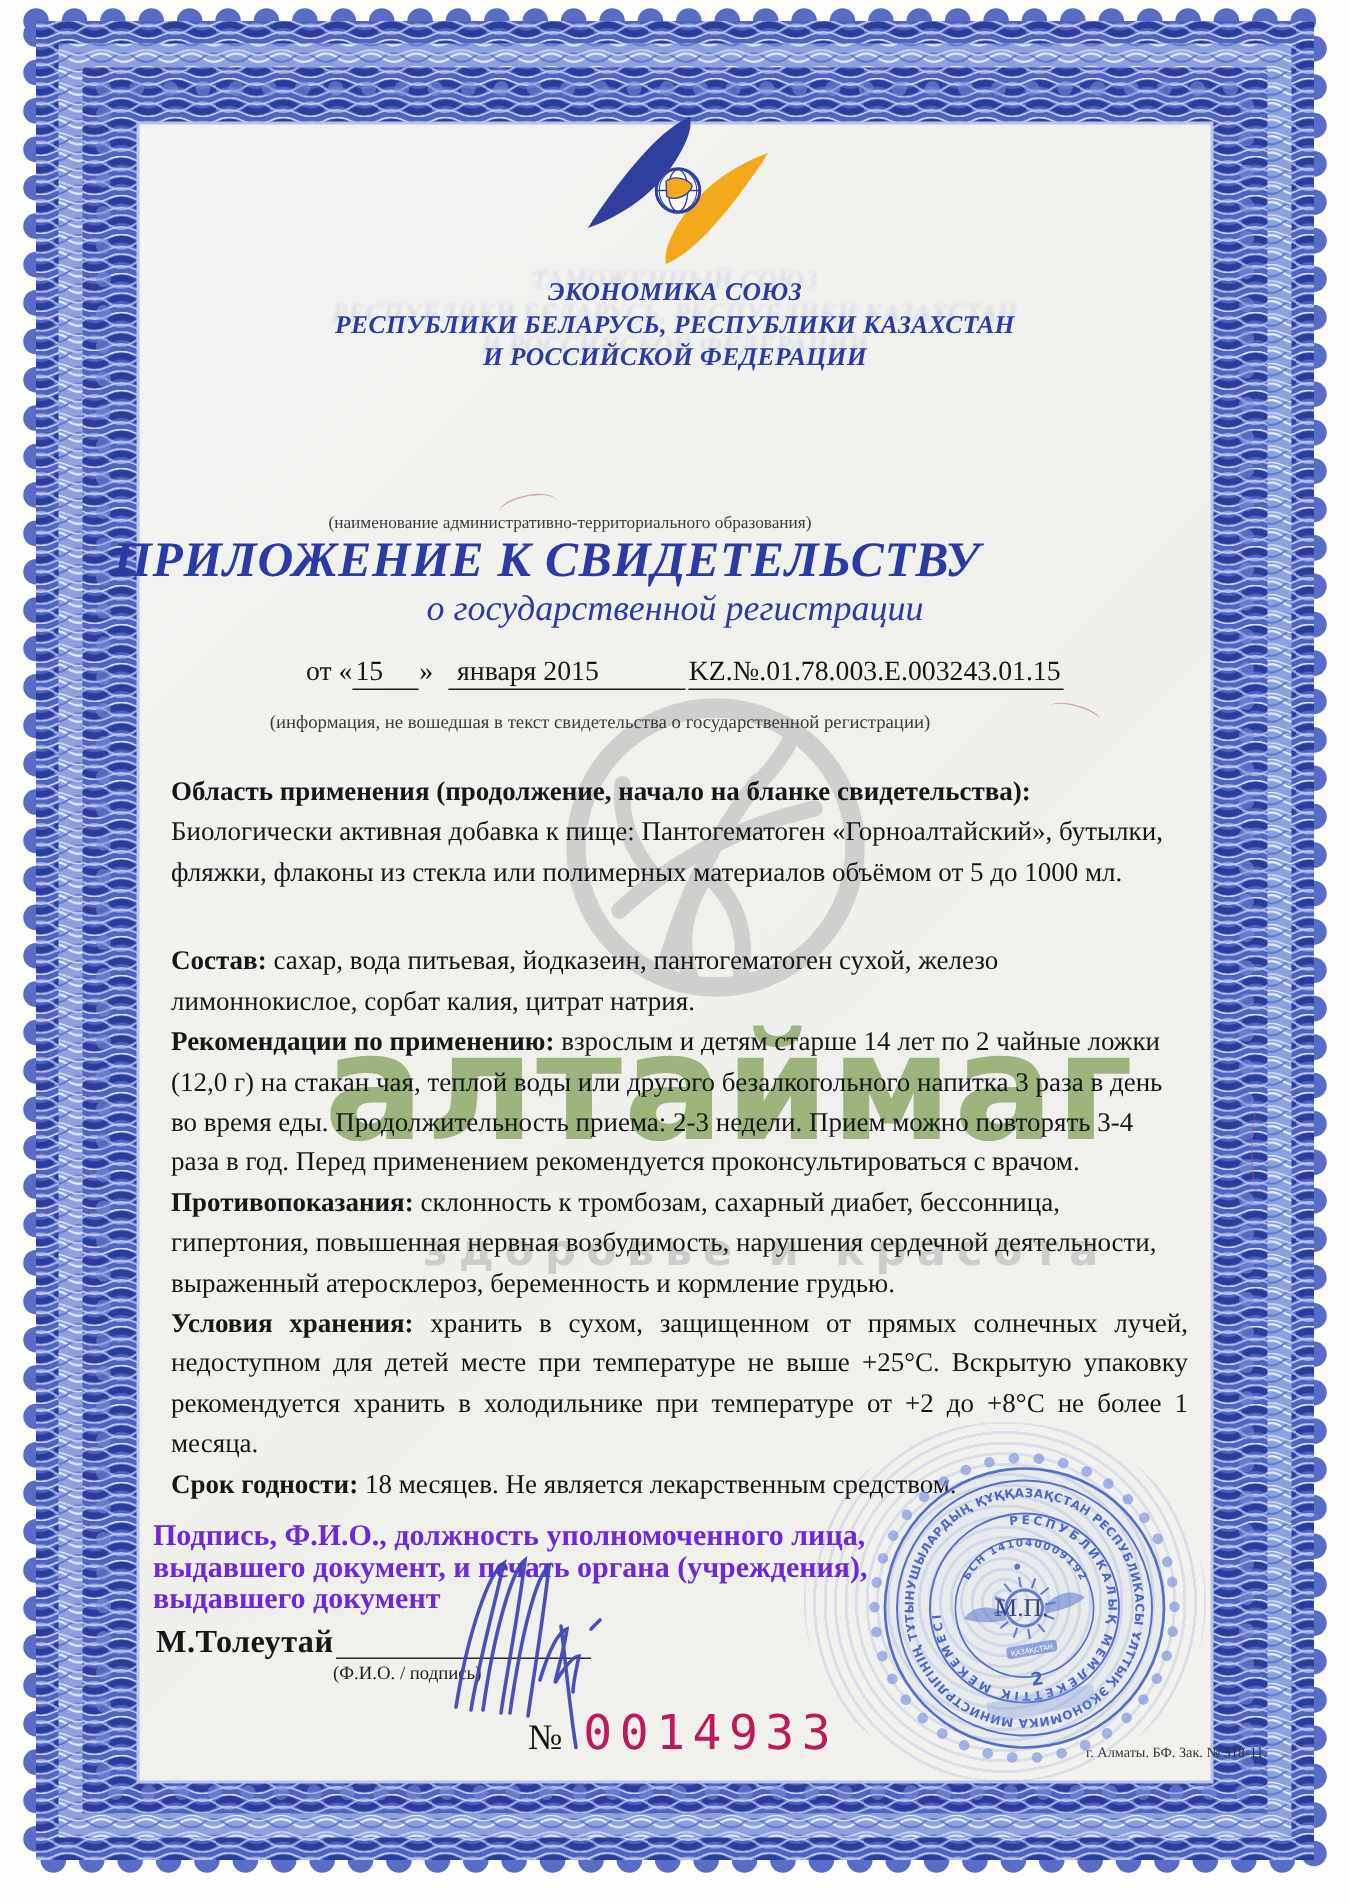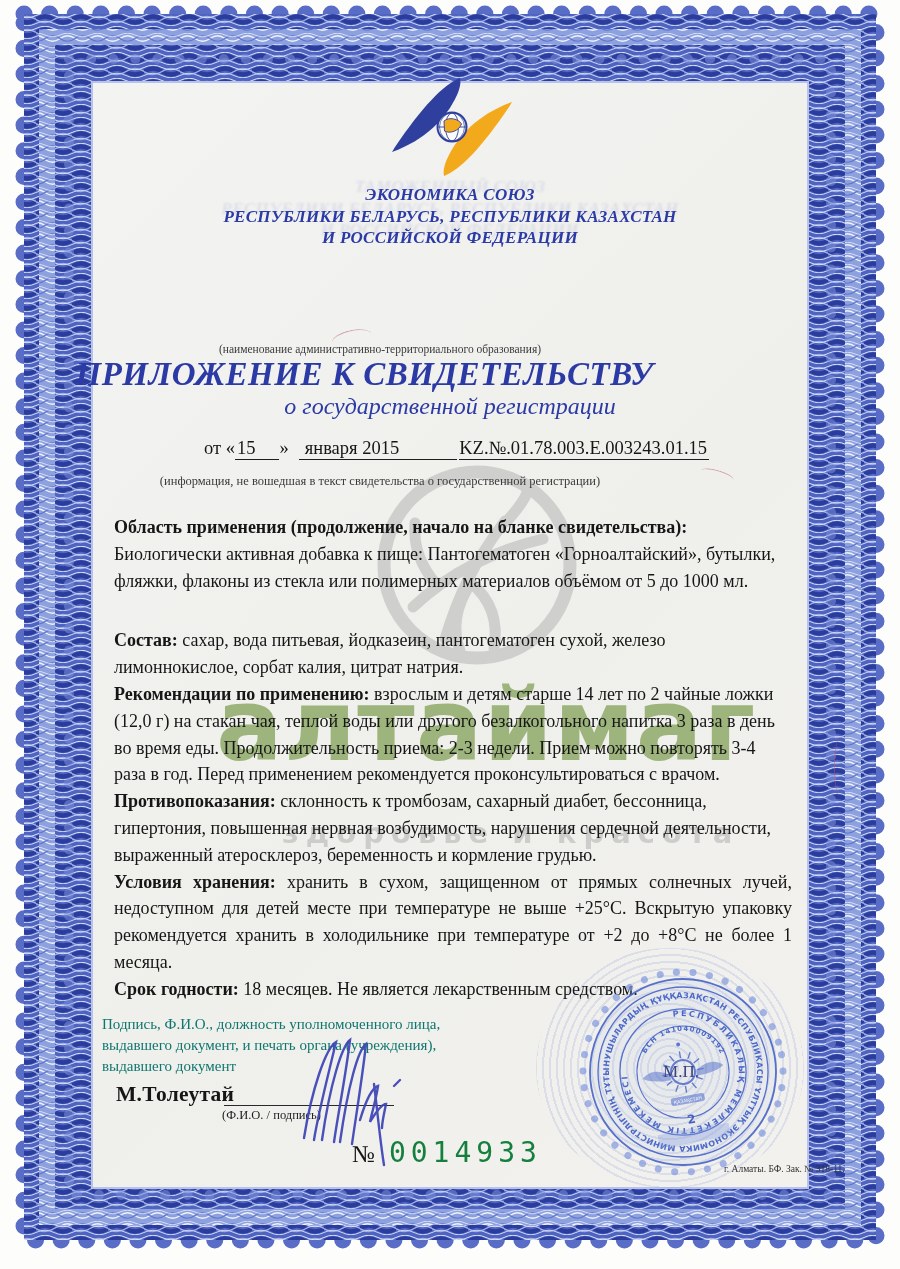--- a/index.html
+++ b/index.html
@@ -16,21 +16,21 @@
   .over{position:absolute;inset:0;z-index:3;pointer-events:none;}
   
   .logo{position:absolute;left:386px;top:76px;}
   .ghost-header{position:absolute;left:0;top:176px;width:900px;text-align:center;
       font-weight:bold;font-style:italic;font-size:17px;line-height:21.5px;color:#2a3aa2;
       opacity:.10;filter:blur(1px);letter-spacing:.4px;}
   .org-block{position:absolute;left:0;top:184px;width:900px;text-align:center;
       font-weight:bold;font-style:italic;font-size:17px;line-height:21.5px;color:#2b3aa5;letter-spacing:.3px;}
   .small-caption{position:absolute;left:0;width:760px;text-align:center;color:#3b3b3b;}
   .cap-name{top:343px;font-size:11.5px;}
-  .cap-info{top:474px;font-size:12.5px;}
+  .cap-info{top:474px;font-size:12.5px;margin-left:20px;}
   .doc-title{position:absolute;left:0;top:356px;width:729px;text-align:center;
       font-weight:bold;font-style:italic;font-size:33px;color:#2b3aa5;letter-spacing:.5px;}
   .doc-subtitle{position:absolute;left:0;top:393px;width:900px;text-align:center;
       font-weight:normal;font-style:italic;font-size:24px;color:#2b3aa5;}
   
   .dateline{position:absolute;left:204px;top:438px;font-size:18.5px;white-space:nowrap;}
   .ul{border-bottom:1.4px solid #1d1d1d;}
   .ul-day{padding:0 24px 1px 2px;}
   .ul-my{margin-left:10px;padding:0 58px 1px 6px;}
   .ul-num{margin-left:2px;padding:0 2px 1px 0;}
@@ -42,29 +42,29 @@
   .body-text p.j{text-align:justify;}
   
   .wm-antler{position:absolute;left:370px;top:458px;}
   .wm-brand{position:absolute;left:216px;top:668px;font-family:"DejaVu Sans",sans-serif;
       font-weight:700;font-size:99px;letter-spacing:1px;color:#4d7c0f;opacity:.5;}
   .wm-tagline{position:absolute;left:282px;top:816px;font-family:"DejaVu Sans",sans-serif;
       font-weight:700;font-size:29px;letter-spacing:7px;color:#ababab;opacity:.5;}
   .rosette{position:absolute;left:536px;top:948px;width:268px;height:240px;border-radius:50%;opacity:.45;
       background:repeating-radial-gradient(circle at 50% 50%,rgba(128,150,214,.45) 0 2px,rgba(255,255,255,0) 2px 7px);}
   
-  .sign-caption{position:absolute;left:102px;top:1014px;font-size:15px;line-height:21px;color:#0f766e;}
-  .signer{position:absolute;left:104px;top:1082px;font-size:21.5px;font-weight:bold;letter-spacing:.3px;margin-left:12px;}
+  .sign-caption{position:absolute;left:102px;top:1014px;font-size:20px;line-height:21px;color:#6d28d9;font-weight:bold;}
+  .signer{position:absolute;left:104px;top:1082px;font-size:21.5px;font-weight:bold;letter-spacing:.3px;}
   .sign-rule{position:absolute;left:224px;top:1105px;width:170px;border-bottom:1.4px solid #2a2a2a;}
   .sign-sub{position:absolute;left:222px;top:1108px;font-size:12.5px;color:#222;}
   .signature-svg{position:absolute;left:282px;top:1022px;z-index:4;}
   .form-no{position:absolute;left:352px;top:1136px;white-space:nowrap;}
   .form-no .nosign{font-size:24px;}
-  .form-no .digits{font-family:"DejaVu Sans Mono",monospace;font-size:28px;letter-spacing:5px;
-      font-weight:500;margin-left:14px;color:#15803d;}
+  .form-no .digits{font-family:"DejaVu Sans Mono",monospace;font-size:32px;letter-spacing:5px;
+      font-weight:500;margin-left:14px;color:#be185d;}
   .print-note{position:absolute;left:724px;top:1164px;font-size:9.5px;color:#333;white-space:nowrap;}
   .seal{position:absolute;left:571px;top:960px;z-index:3;opacity:.92;}
   
   .hair{position:absolute;border-top:1.2px solid rgba(195,95,115,.55);border-radius:50%;}
   .h1{left:332px;top:330px;width:40px;height:16px;transform:rotate(-12deg);}
   .h2{left:834px;top:738px;width:10px;height:58px;border-top:none;border-left:1.2px solid rgba(200,90,110,.5);}
   .h3{left:700px;top:470px;width:34px;height:10px;transform:rotate(16deg);}
 </style>
 </head>
 <body>

